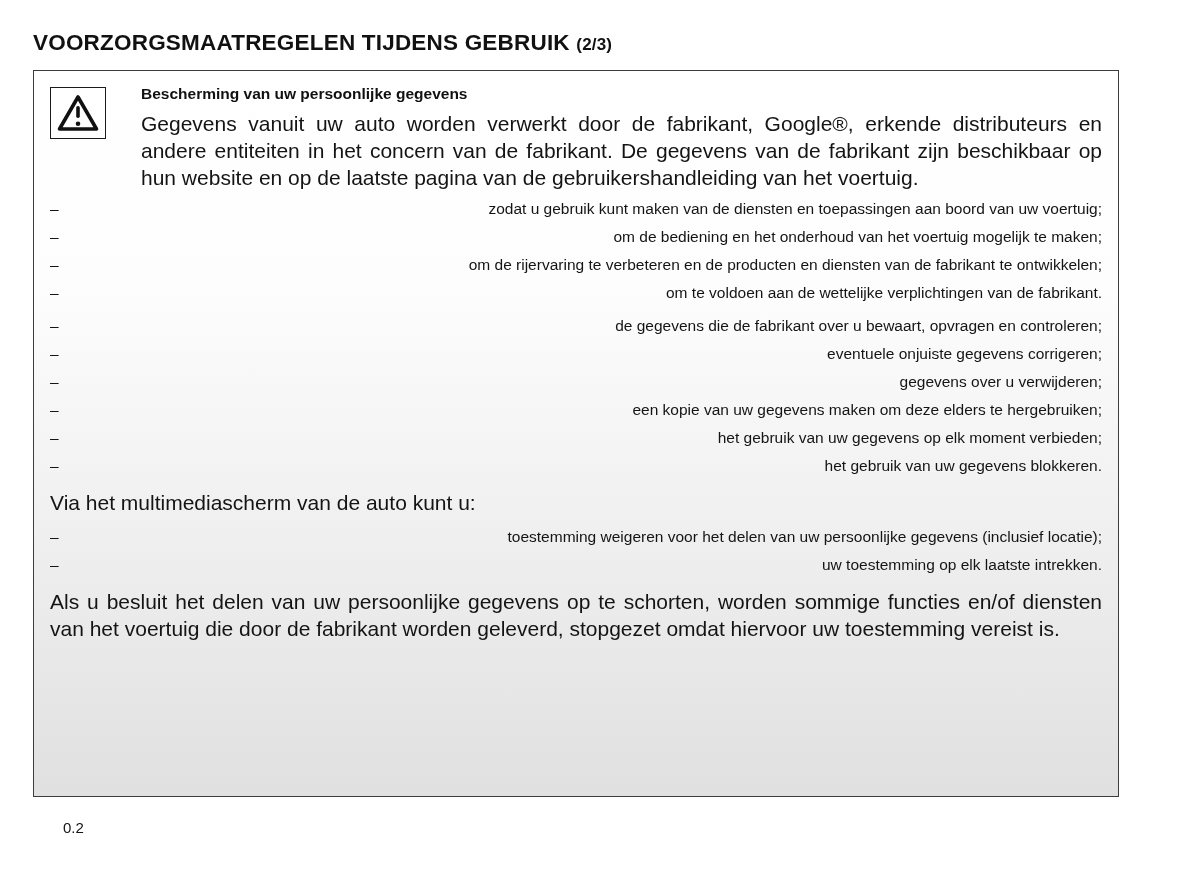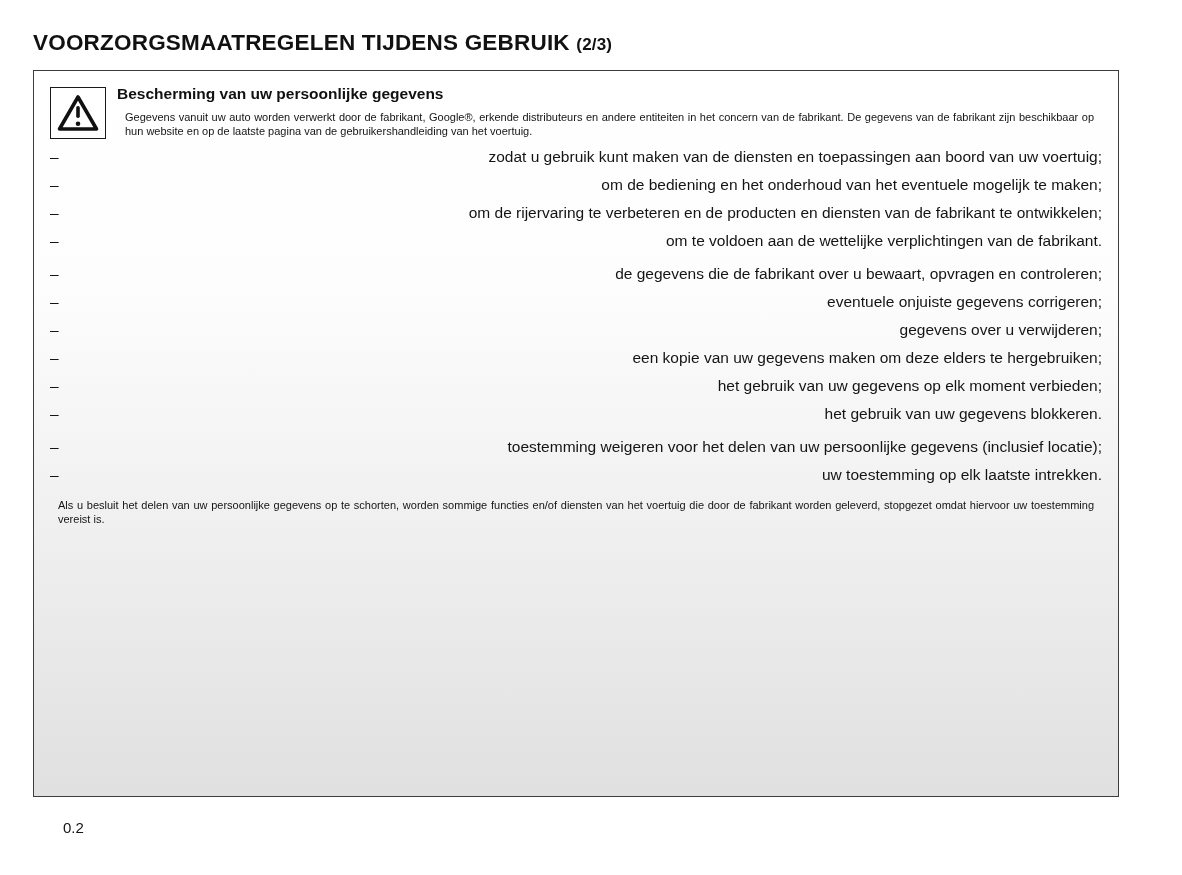--- a/index.html
+++ b/index.html
@@ -36,20 +36,21 @@
     width: 100%;
     height: 727px;
     border: 1px solid #3c3c3c;
     background: linear-gradient(180deg, #ffffff 0%, #fdfdfd 30%, #ececec 72%, #e0e0e0 100%);
     padding: 13px 16px 0 16px;
   }
 
   .warning-block {
     display: flex;
     align-items: flex-start;
+    gap: 24px;
   }
 
   .warning-icon-frame {
     flex: 0 0 auto;
     width: 56px;
     height: 52px;
     border: 1.5px solid #1a1a1a;
     background: transparent;
     display: flex;
     align-items: center;
@@ -60,24 +61,24 @@
   .warning-copy { flex: 1; min-width: 0; }
 
   .section-heading {
     font-size: 15.5px;
     font-weight: 700;
     color: #111111;
     margin: 1px 0 7px 0;
   }
 
   .para {
-    font-size: 11px;
+    font-size: 21px;
     line-height: 1.29;
     text-align: justify;
-    margin: 11px 8px;
+    margin: 11px 0;
   }
   .warning-copy .para { margin-top: 0; margin-bottom: 0; }
 
   .dash-list {
     list-style: none;
     margin: 6px 0 13px 0;
   }
 
   .dash-item {
     display: flex;
@@ -128,21 +129,21 @@
     </div>
 
 
     <ul class="dash-list">
       <li class="dash-item">
         <span class="dash">–</span>
         <span class="item-text">zodat u gebruik kunt maken van de diensten en toepassingen aan boord van uw voertuig;</span>
       </li>
       <li class="dash-item">
         <span class="dash">–</span>
-        <span class="item-text">om de bediening en het onderhoud van het eventuele mogelijk te maken;</span>
+        <span class="item-text">om de bediening en het onderhoud van het voertuig mogelijk te maken;</span>
       </li>
       <li class="dash-item">
         <span class="dash">–</span>
         <span class="item-text">om de rijervaring te verbeteren en de producten en diensten van de fabrikant te ontwikkelen;</span>
       </li>
       <li class="dash-item">
         <span class="dash">–</span>
         <span class="item-text">om te voldoen aan de wettelijke verplichtingen van de fabrikant.</span>
       </li>
     </ul>
@@ -168,20 +169,21 @@
       <li class="dash-item">
         <span class="dash">–</span>
         <span class="item-text">het gebruik van uw gegevens op elk moment verbieden;</span>
       </li>
       <li class="dash-item">
         <span class="dash">–</span>
         <span class="item-text">het gebruik van uw gegevens blokkeren.</span>
       </li>
     </ul>
 
+    <p class="para">Via het multimediascherm van de auto kunt u:</p>
 
     <ul class="dash-list">
       <li class="dash-item">
         <span class="dash">–</span>
         <span class="item-text">toestemming weigeren voor het delen van uw persoonlijke gegevens (inclusief locatie);</span>
       </li>
       <li class="dash-item">
         <span class="dash">–</span>
         <span class="item-text">uw toestemming op elk laatste intrekken.</span>
       </li>

